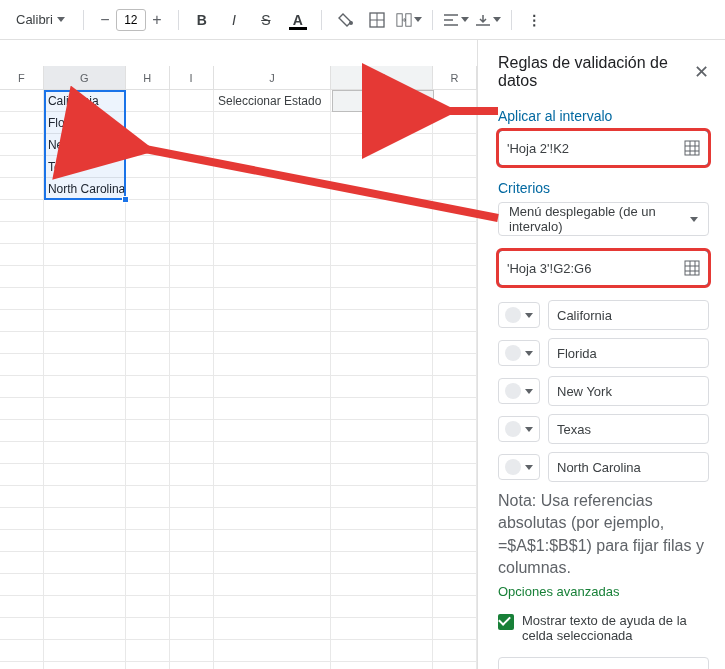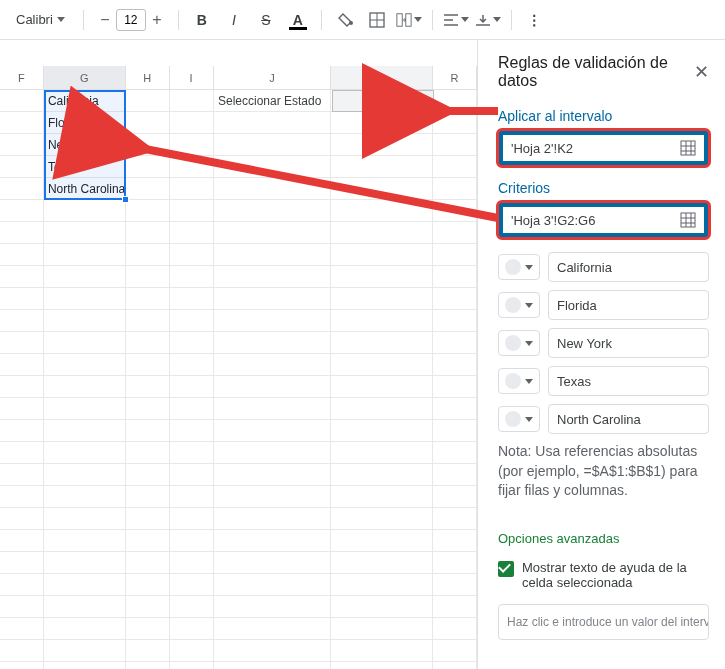--- a/index.html
+++ b/index.html
@@ -156,21 +156,21 @@
   
   .panel-header{
     display:flex;align-items:center;justify-content:space-between;
     margin-bottom:18px;
   }
   .panel-title{font-size:16px;color:#202124;}
   .close-x{font-size:18px;color:#5f6368;cursor:pointer;}
   .section-label{font-size:14px;color:#0369a1;margin-bottom:6px;}
   .range-box{
     display:flex;align-items:center;
-    border:5px solid #0369a1;border-radius:4px;
+    border:1px solid #0369a1;border-radius:4px;
     height:36px;padding:0 8px;
     font-size:13px;color:#3c4043;
     justify-content:space-between;
     margin-bottom:14px;
   }
   .range-box.red-outline{outline:3px solid #e53935;outline-offset:-1px;}
   .grid-icon{
     width:16px;height:16px;
   }
   .grid-icon svg{display:block;}
@@ -189,21 +189,21 @@
     border:1px solid #dadce0;border-radius:4px;
     padding:4px 6px;cursor:pointer;
   }
   .swatch{
     width:16px;height:16px;border-radius:50%;background:#e8eaed;
   }
   .option-field{
     flex:1;border:1px solid #dadce0;border-radius:4px;
     height:30px;padding:0 8px;display:flex;align-items:center;font-size:13px;
   }
-  .note{font-size:14px;color:#5f6368;line-height:1.4;margin:8px 0 30px;}
+  .note{font-size:16px;color:#5f6368;line-height:1.4;margin:8px 0 4px;}
   .adv-link{color:#188038;font-size:13px;font-weight:500;margin-bottom:14px;cursor:pointer;}
   .checkbox-row{display:flex;align-items:flex-start;gap:8px;font-size:13px;color:#3c4043;margin-bottom:14px;}
   .checkbox{
     width:16px;height:16px;background:#188038;border-radius:2px;position:relative;flex-shrink:0;margin-top:1px;
   }
   .checkbox::after{
     content:"";position:absolute;left:3px;top:0px;width:5px;height:9px;border:solid #fff;border-width:0 2px 2px 0;transform:rotate(45deg);
   }
   .help-input{
     border:1px solid #dadce0;border-radius:4px;height:36px;
@@ -559,20 +559,24 @@
             <rect x="1" y="1" width="14" height="14" fill="none" stroke="#5f6368"></rect>
             <line x1="1" y1="6" x2="15" y2="6" stroke="#5f6368"></line>
             <line x1="1" y1="11" x2="15" y2="11" stroke="#5f6368"></line>
             <line x1="6" y1="1" x2="6" y2="15" stroke="#5f6368"></line>
             <line x1="11" y1="1" x2="11" y2="15" stroke="#5f6368"></line>
           </svg>
       </span>
     </div>
 
     <div class="section-label">Criterios</div>
+    <div class="criteria-select">
+      <span>Menú desplegable (de un intervalo)</span>
+      <span class="caret-down"></span>
+    </div>
 
     <div class="range-box red-outline">
       <span>'Hoja 3'!G2:G6</span>
       <span class="grid-icon">
         <svg width="16" height="16" viewBox="0 0 16 16">
             <rect x="1" y="1" width="14" height="14" fill="none" stroke="#5f6368"></rect>
             <line x1="1" y1="6" x2="15" y2="6" stroke="#5f6368"></line>
             <line x1="1" y1="11" x2="15" y2="11" stroke="#5f6368"></line>
             <line x1="6" y1="1" x2="6" y2="15" stroke="#5f6368"></line>
             <line x1="11" y1="1" x2="11" y2="15" stroke="#5f6368"></line>

